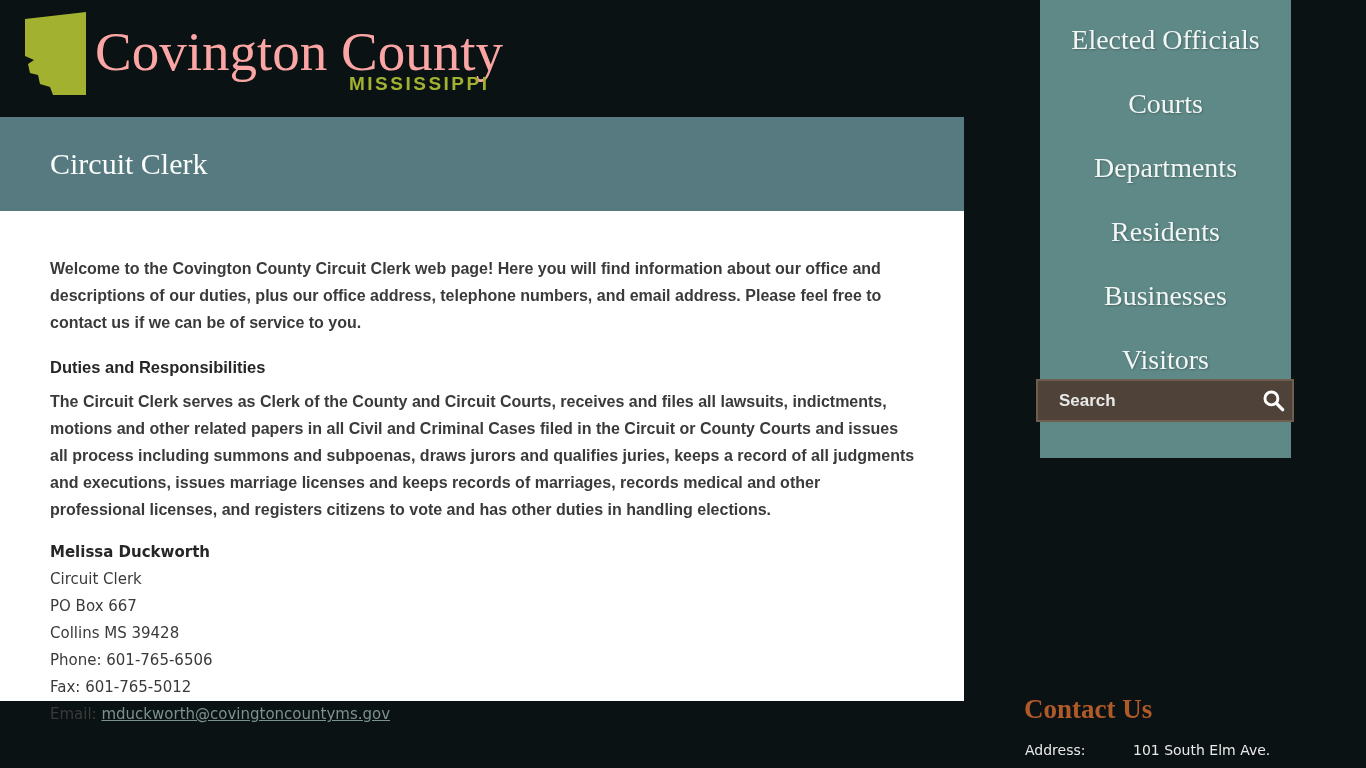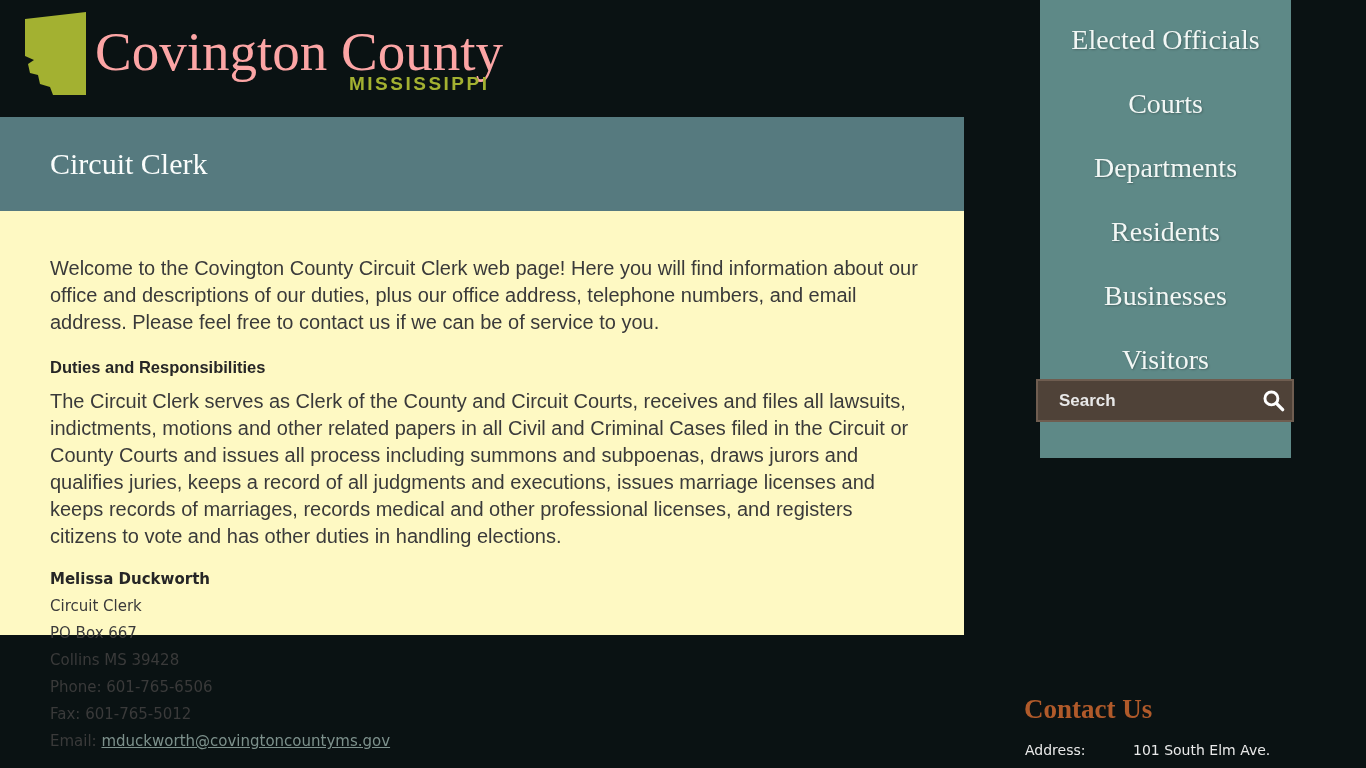--- a/index.html
+++ b/index.html
@@ -10,26 +10,26 @@
 
   
   .logo-area { position:absolute; left:0; top:0; width:964px; height:117px; cursor:pointer; }
   .logo-shape { position:absolute; left:22px; top:12px; width:66px; height:84px; }
   .logo-title { position:absolute; left:95px; top:20px; font-family:"Liberation Serif", serif;
                 font-size:55px; color:#fca5a5; white-space:nowrap; font-weight:normal; }
   .logo-subtitle { position:absolute; left:349px; top:73px; font-size:19px; font-weight:bold;
                    letter-spacing:2.5px; color:var(--olive,#a3b131); white-space:nowrap; }
 
   
-  .main { position:absolute; left:0; top:117px; width:964px; height:518px; background:#fef9c3; }
+  .main { position:absolute; left:0; top:117px; width:964px; height:584px; background:#ffffff; }
   .title-band { height:94px; background:var(--band,#567a7f); display:flex; align-items:center; padding-left:50px; }
   .title-band h1 { font-family:"Liberation Serif", serif; font-weight:normal; font-size:30px; color:#fafdfc; }
 
   .content { padding:44px 46px 0 50px; color:#3a3a3a; }
-  .content p { font-size:20px; line-height:27px; margin:0 0 14px 0; }
+  .content p { font-size:16px; line-height:27px; margin:0 0 14px 0;font-weight:bold; }
   .content h2 { font-size:16.5px; line-height:22px; margin:20px 0 10px 0; color:#262626; }
   .contact-block { margin-top:16px; font-family:"DejaVu Sans", sans-serif; font-size:15px; line-height:27px; color:#3a3a3a; }
   .contact-block .person-name { font-weight:bold; color:#262626; }
   .email-link { color:var(--link,#7d918c); text-decoration:underline; cursor:pointer; }
 
   
   .sidebar { position:absolute; left:1040px; top:0; width:251px; height:458px;
              background:var(--sidebar,#5e8987); padding-top:8px; }
   .nav-item { height:64px; line-height:64px; text-align:center; font-family:"Liberation Serif", serif;
               font-size:28px; color:#f2f7f5; text-shadow:1px 1px 2px rgba(0,0,0,0.25); cursor:pointer; white-space:nowrap; }

